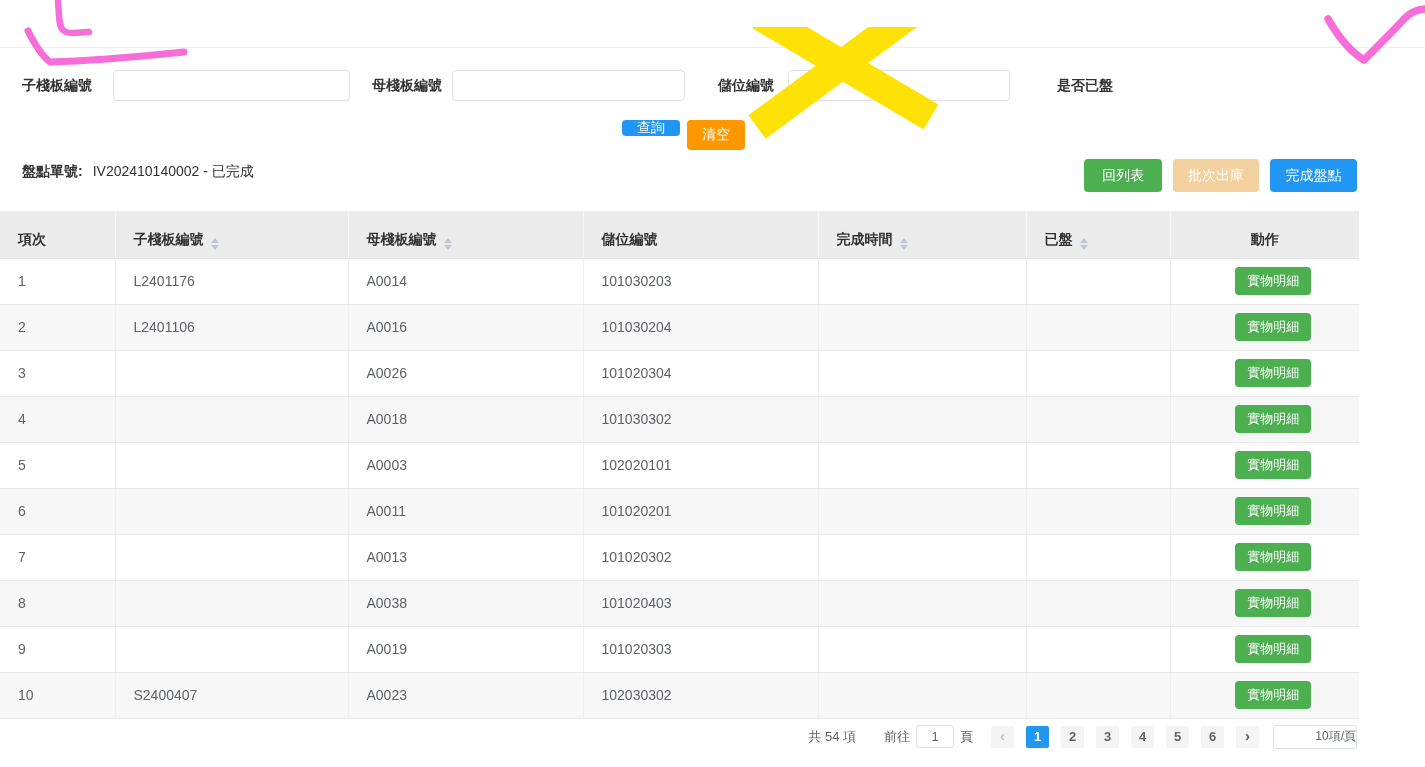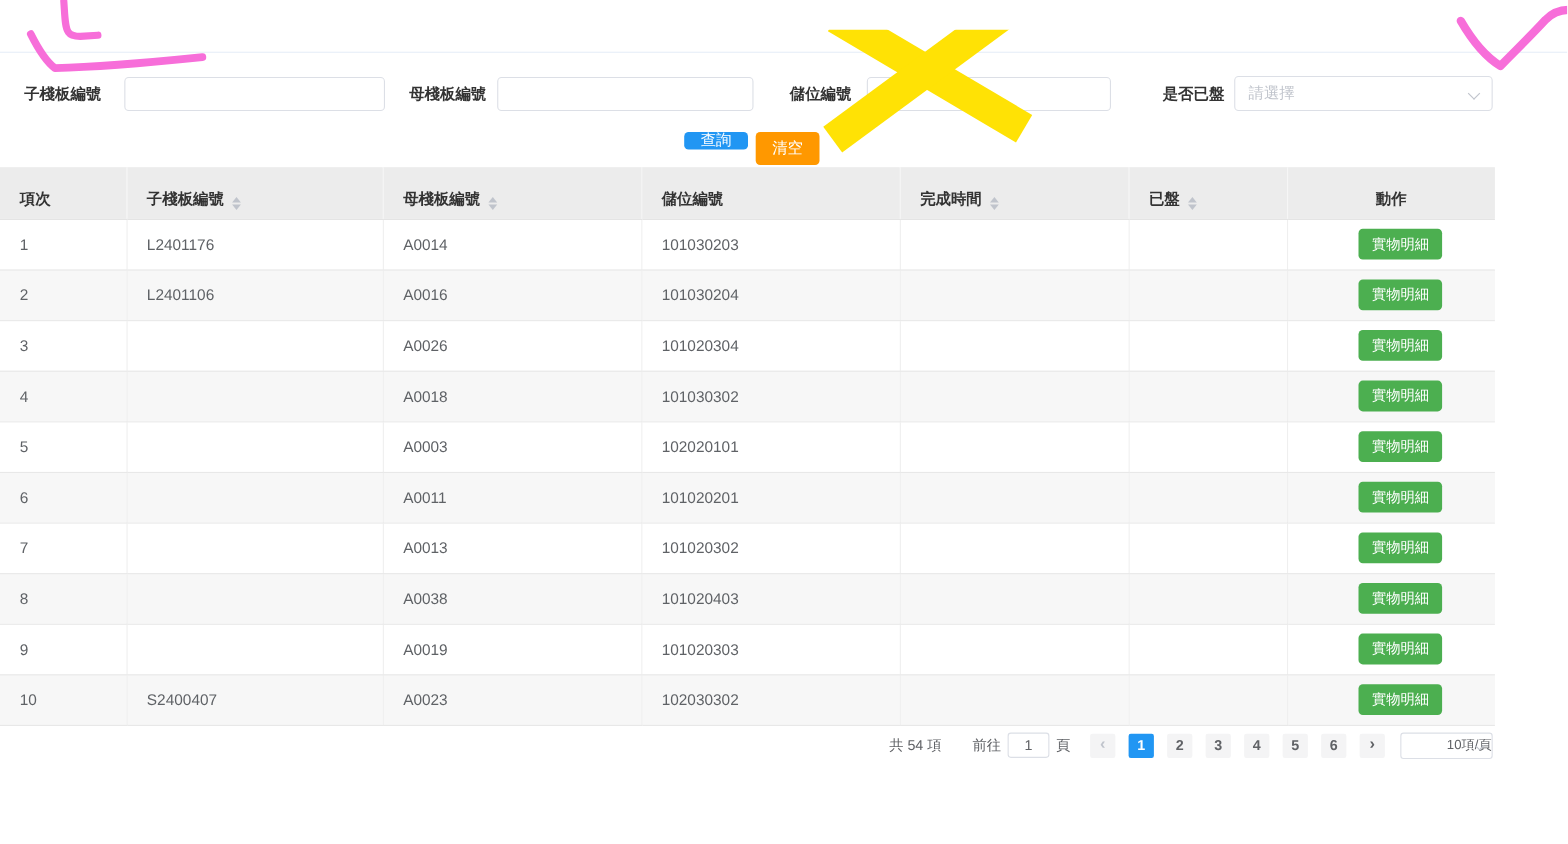--- a/index.html
+++ b/index.html
@@ -88,28 +88,34 @@
   <div class="topbar"></div>
 
   <div class="filters">
     <span class="flabel" style="left:22px">子棧板編號</span>
     <input class="finput" style="left: 113px; width: 237px;" value="">
     <span class="flabel" style="left:372px">母棧板編號</span>
     <input class="finput" style="left: 452px; width: 233px;" value="">
     <span class="flabel" style="left:718px">儲位編號</span>
     <input class="finput" style="left: 788px; width: 222px;" value="">
     <span class="flabel" style="left:1057px">是否已盤</span>
-    <div class="fselect" style="left:1122px; width:235px">
-      <span class="ph">請選擇</span>
-      <span class="chev"></span>
-    </div>
     <button class="btn btn-search">查詢</button>
     <button class="btn btn-clear">清空</button>
   </div>
 
+  <div class="order-row">
+    <div class="order-text">
+      <b>盤點單號:</b><span>IV202410140002 - 已完成</span>
+    </div>
+    <div class="toolbar">
+      <button class="btn tbtn btn-back">回列表</button>
+      <button class="btn tbtn btn-batch">批次出庫</button>
+      <button class="btn tbtn btn-complete">完成盤點</button>
+    </div>
+  </div>
 
   <table class="grid">
     <colgroup>
       <col style="width:115px">
         <col style="width:233px">
         <col style="width:235px">
         <col style="width:235px">
       <col style="width:208px">
         <col style="width:144px">
         <col style="width:189px">

